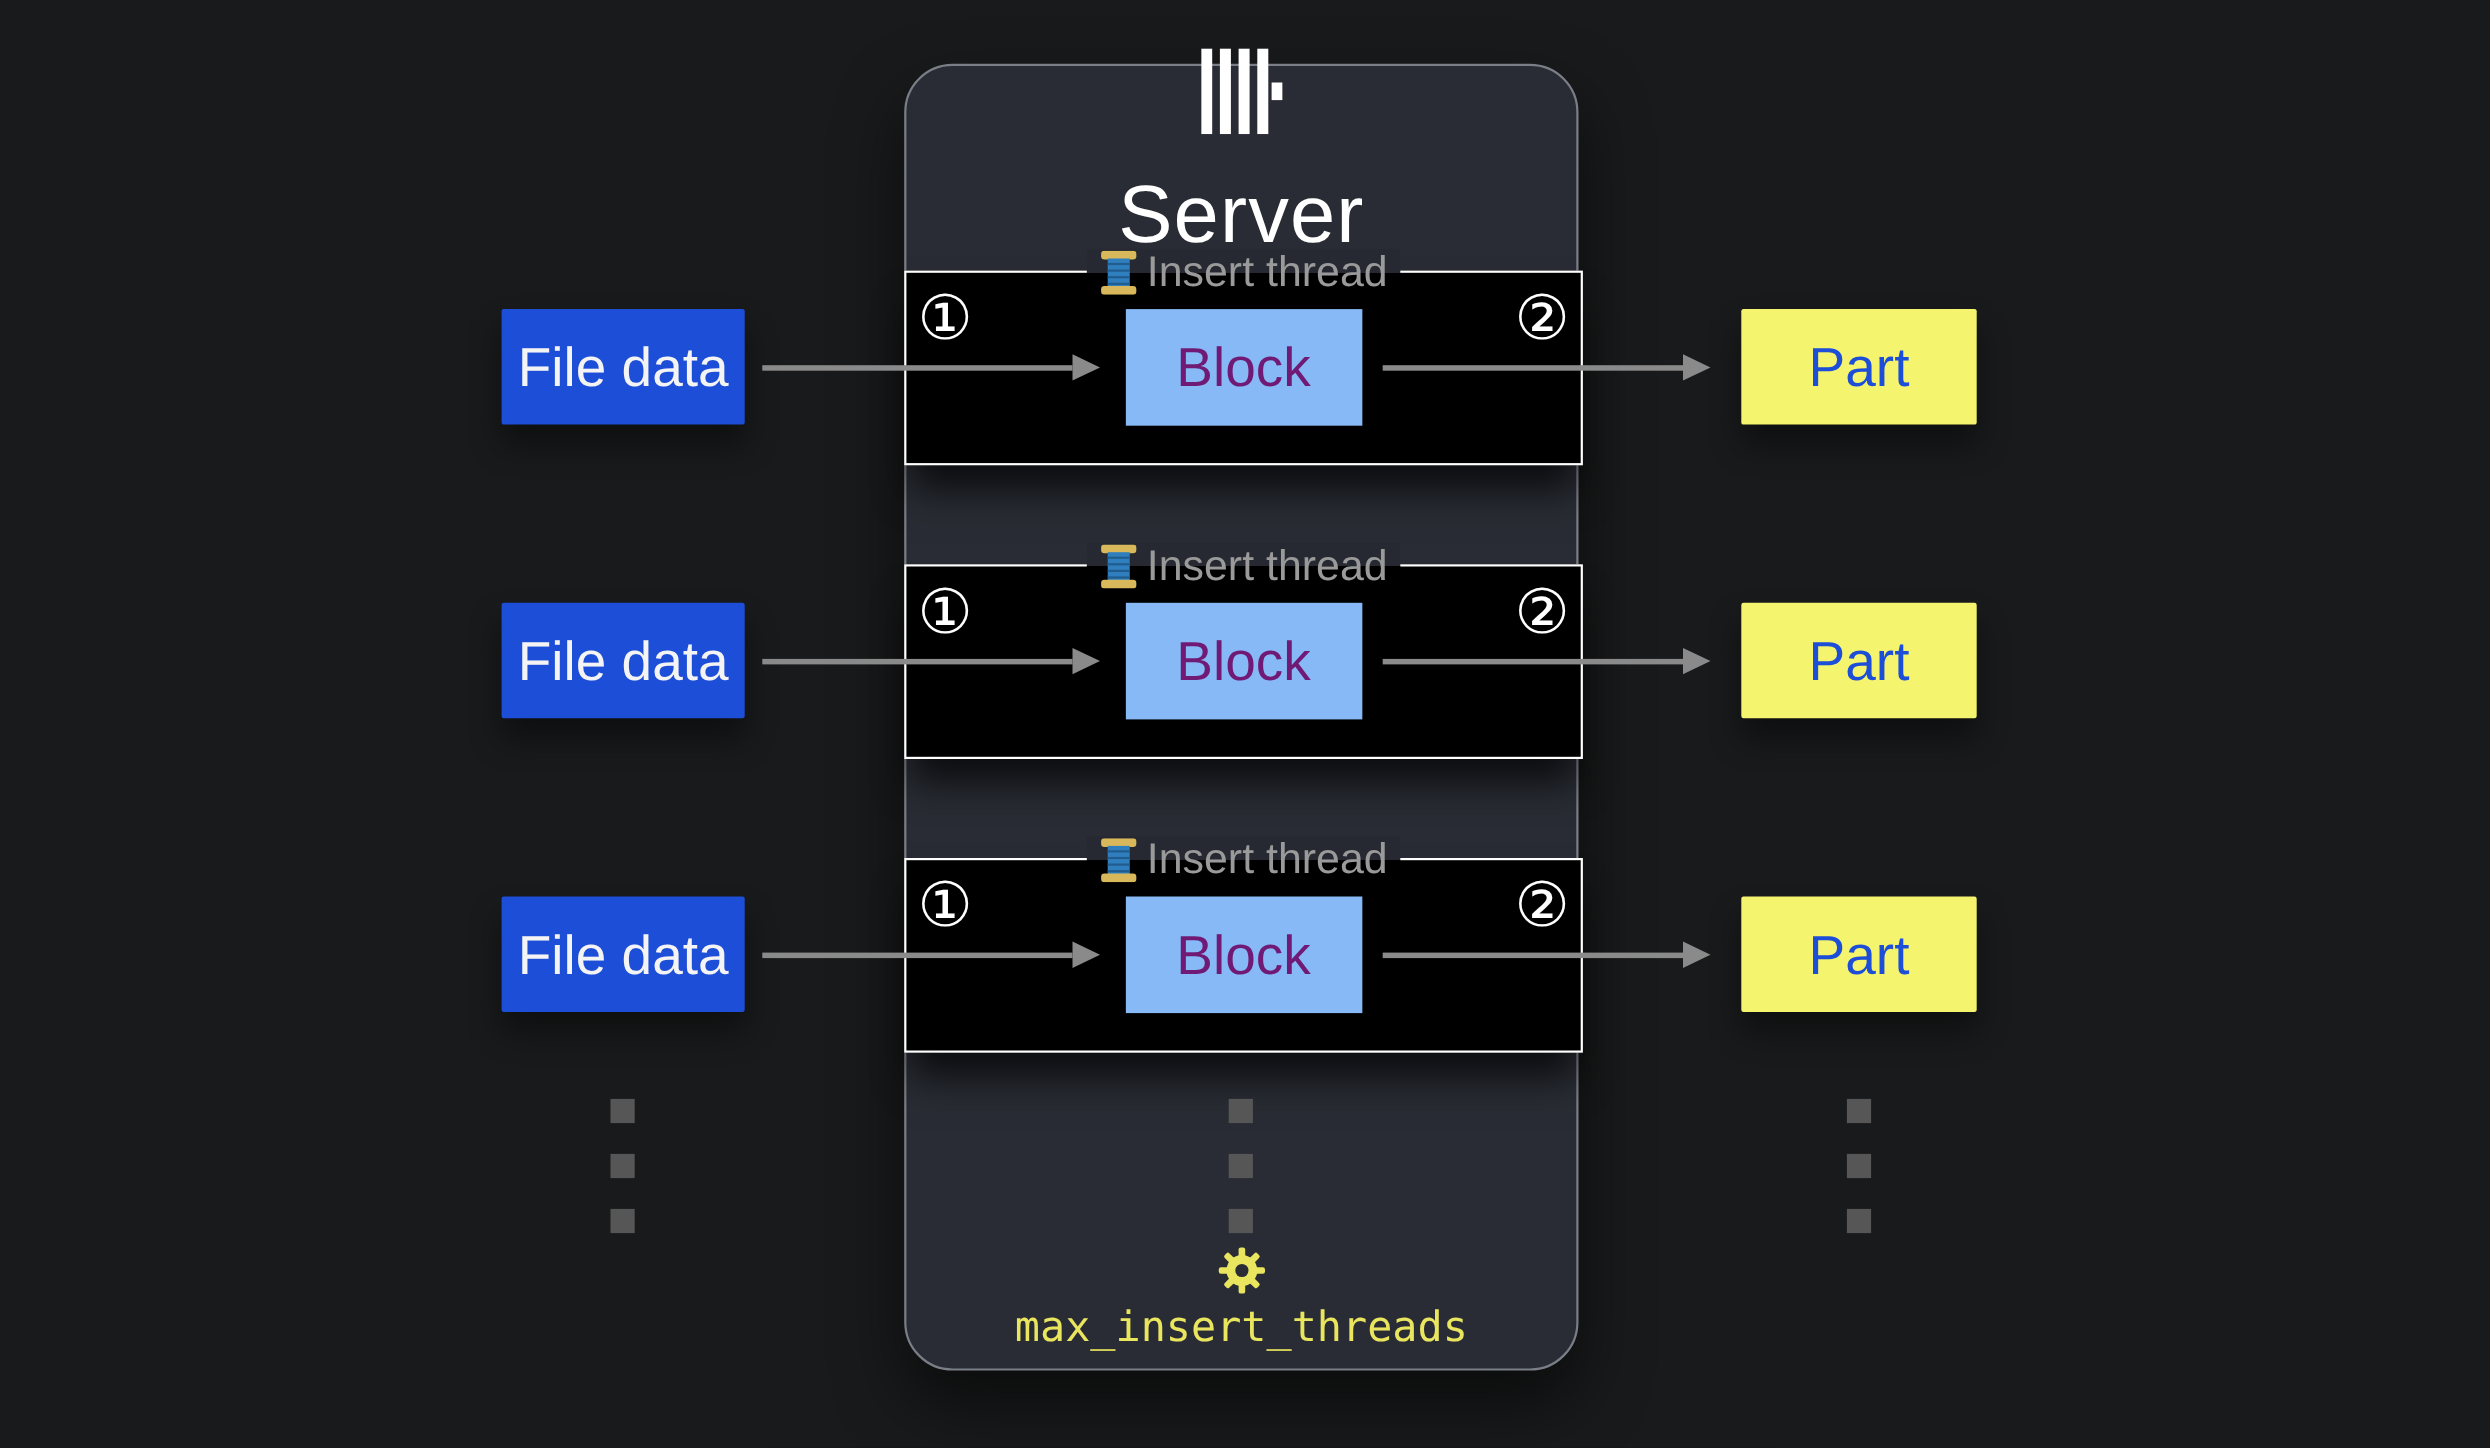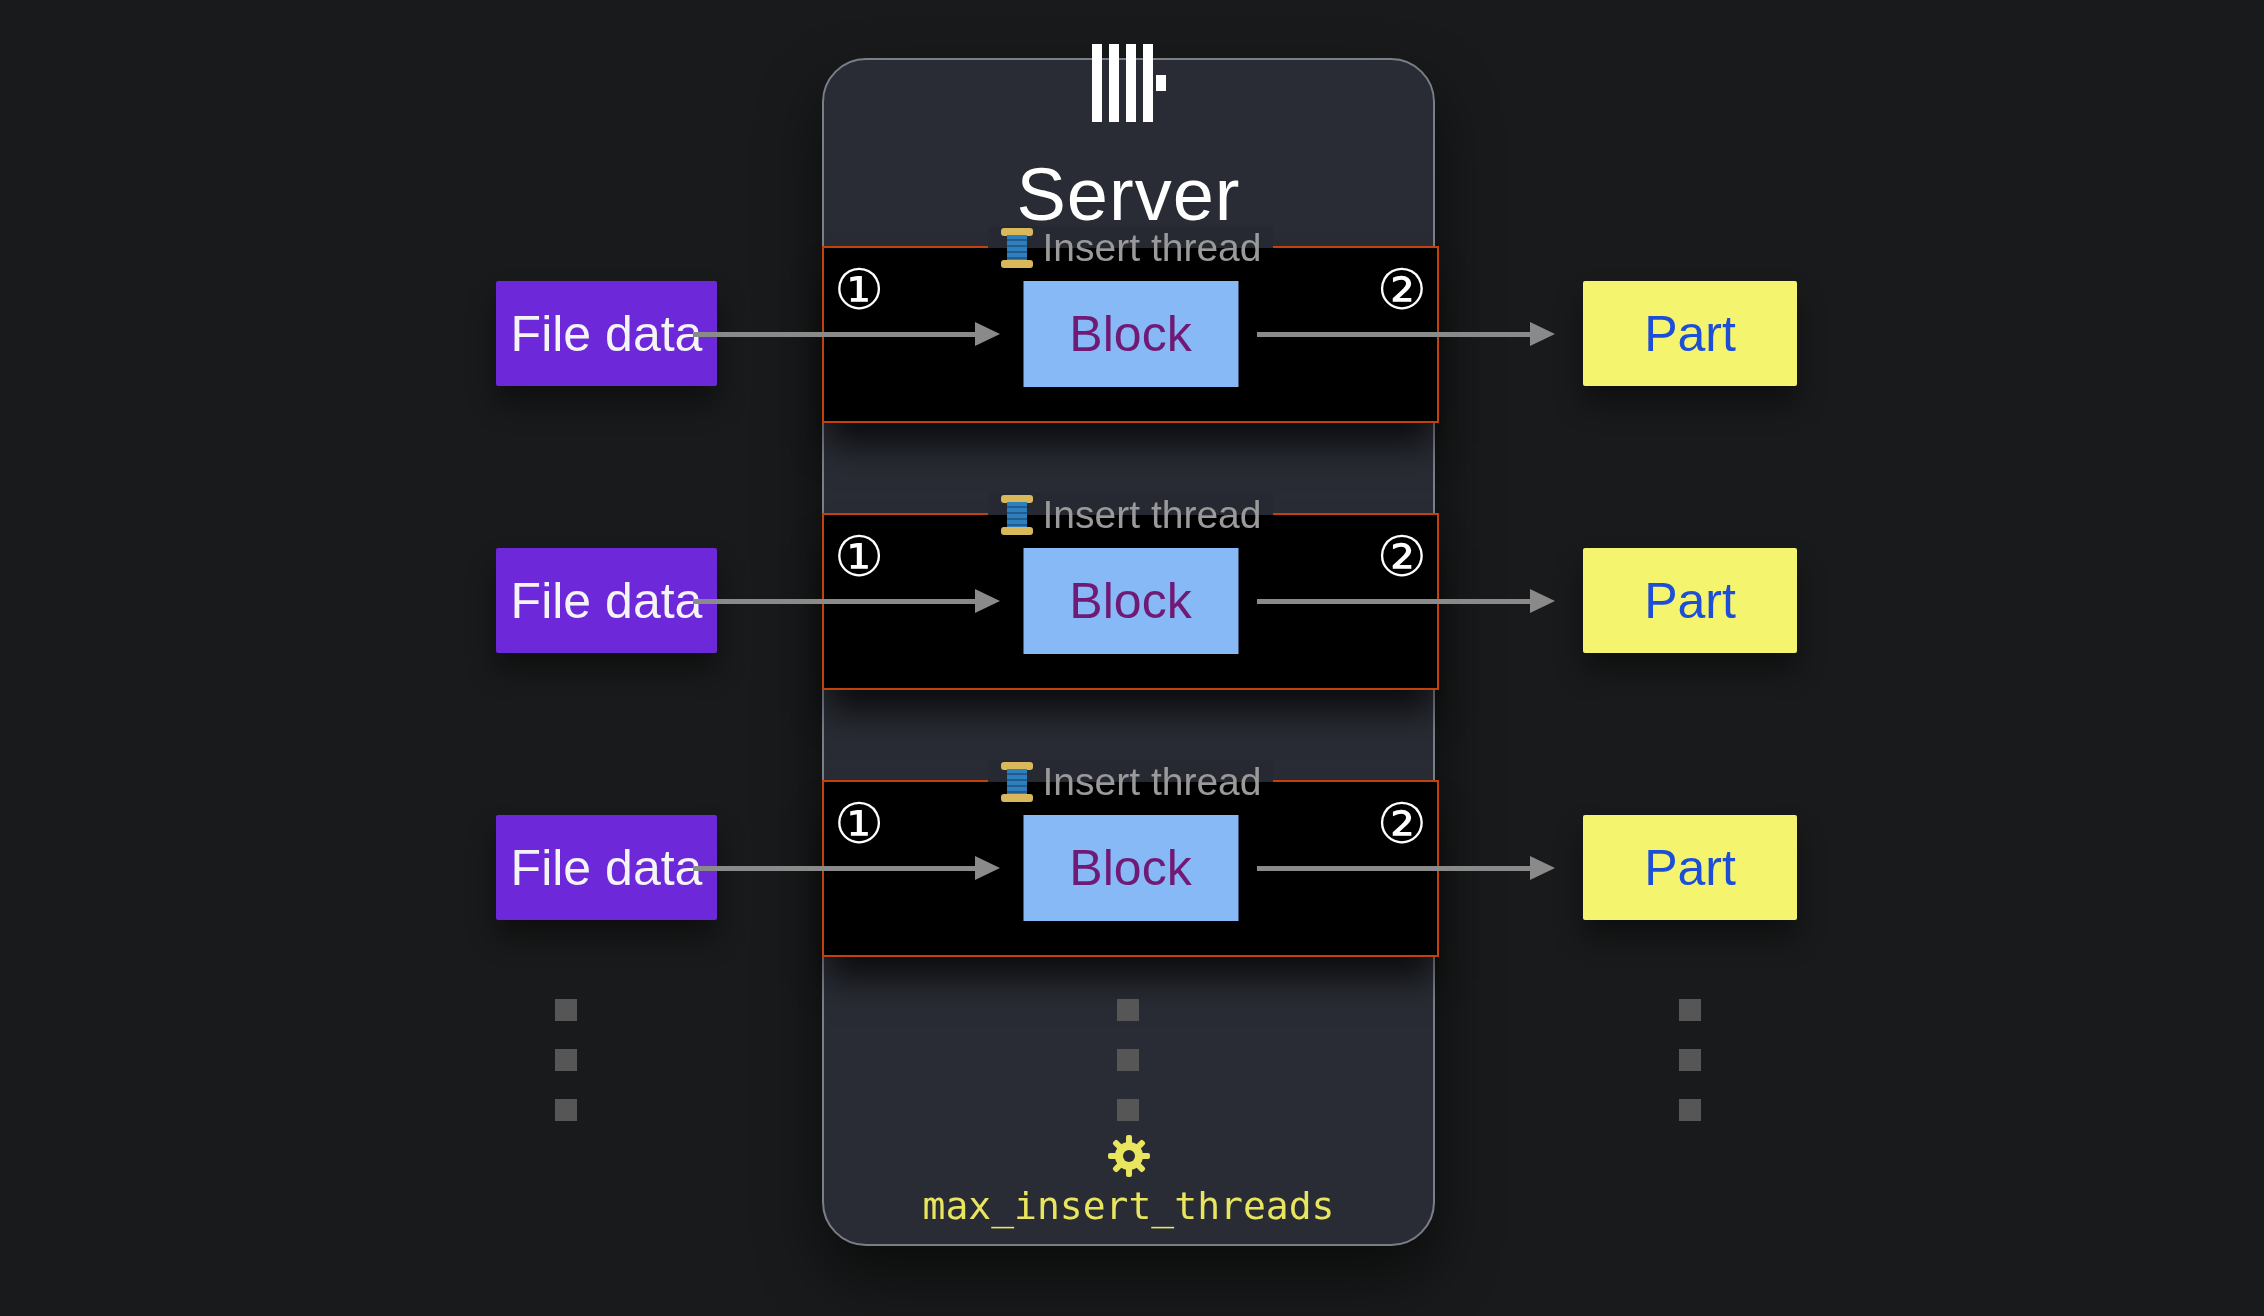--- a/index.html
+++ b/index.html
@@ -9,38 +9,38 @@
   
   .server{position:absolute;left:822px;top:58px;width:613px;height:1188px;
     background:#292c34;border:2px solid #7a7f87;border-radius:44px;box-sizing:border-box;
     box-shadow:0 30px 60px rgba(0,0,0,.55);z-index:1;}
   .server-header{position:absolute;left:0;top:20px;width:100%;height:120px;
     display:flex;align-items:center;justify-content:center;gap:30px;flex-direction:column;}
   .server-title{font-size:74px;color:#ffffff;letter-spacing:1px;}
 
   
   .thread-row{position:absolute;left:-2px;width:617px;height:177px;background:#000;
-    border:2px solid #c2410c;box-sizing:border-box;
+    border:2px solid #ffffff;box-sizing:border-box;
     box-shadow:0 28px 32px -6px rgba(0,0,0,.72);}
   .row-0{top:186px}.row-1{top:453px}.row-2{top:720px}
   .legend{position:absolute;top:-22px;left:50%;transform:translateX(-50%);height:44px;
     display:flex;align-items:center;gap:9px;padding:0 12px;white-space:nowrap;
     background:linear-gradient(180deg,#262931 0%,#262931 50%,#000 50%,#000 100%);
     font-size:39px;color:#9a9a9a;}
   .stepnum{position:absolute;top:14px;font-size:56px;line-height:1;color:#fff;
     font-family:"DejaVu Sans",sans-serif;}
   .step-in{left:10px}.step-out{right:10px}
   .block-box{position:absolute;left:50%;top:33px;transform:translateX(-50%);
     width:215px;height:106px;background:#87b9f6;display:flex;align-items:center;
     justify-content:center;font-size:50px;color:#701a75;}
 
   
   .iobox{position:absolute;display:flex;align-items:center;justify-content:center;
     font-size:50px;border-radius:2px;z-index:2;box-shadow:0 18px 28px rgba(0,0,0,.42);}
-  .filedata{left:456px;width:221px;height:105px;background:#6d28d9;color:#f4f4f4;margin-left:40px;}
+  .filedata{left:456px;width:221px;height:105px;background:#1d4ed8;color:#f4f4f4;}
   .part{left:1583px;width:214px;height:105px;background:#f5f46f;color:#1d4ed8;}
 
   
   .arrow{position:absolute;height:5px;background:#8a8a8a;z-index:3;}
   .arrow::after{content:"";position:absolute;right:-25px;top:-10px;width:0;height:0;
     border-top:12px solid transparent;border-bottom:12px solid transparent;
     border-left:25px solid #8a8a8a;}
   .arrow-l{left:693px;width:282px;}
   .arrow-r{left:1257px;width:273px;}
 

